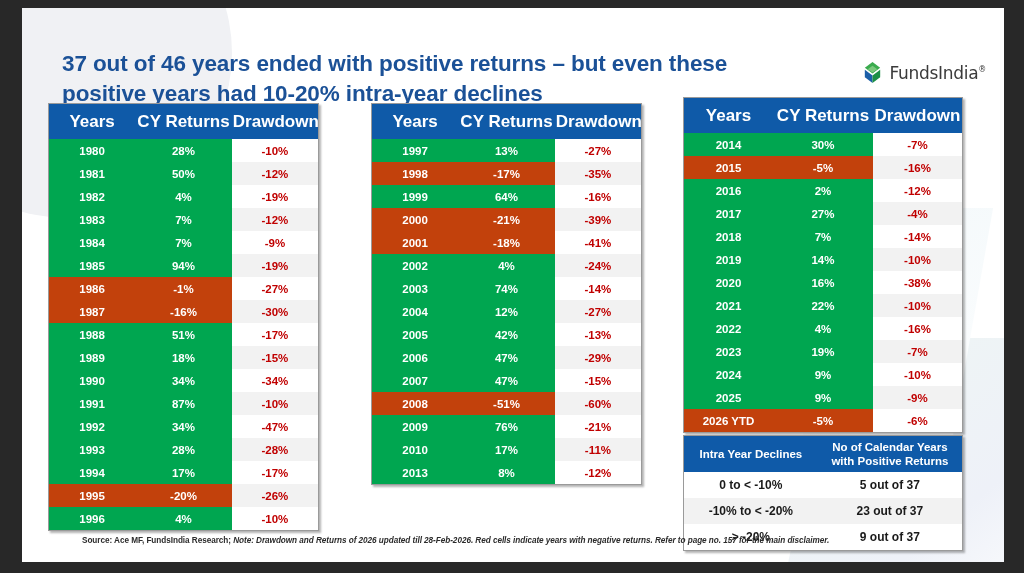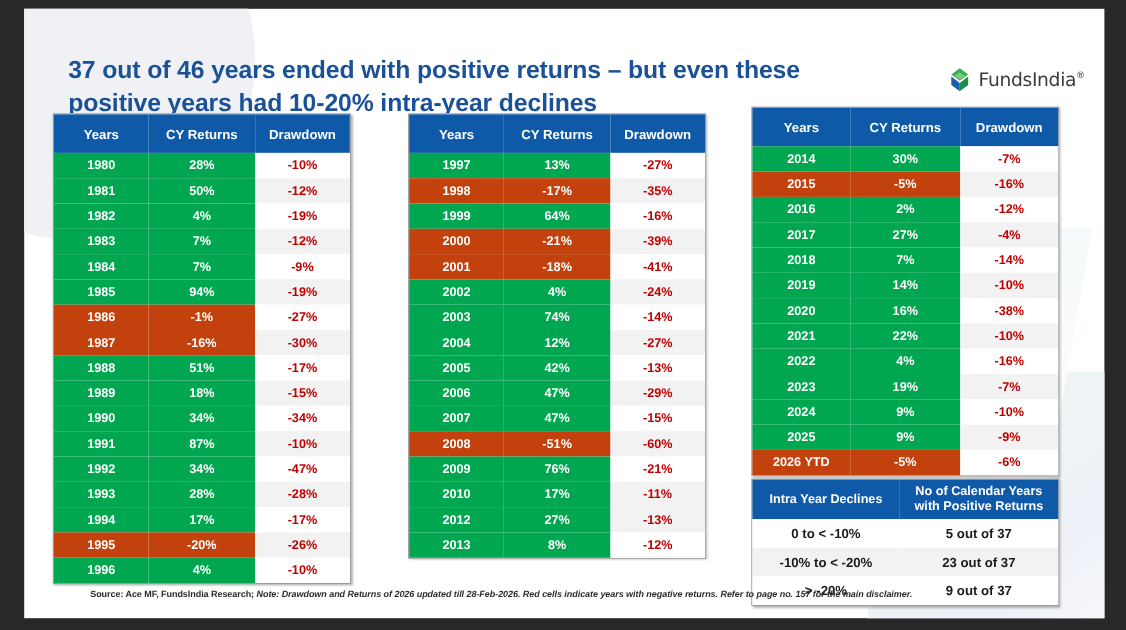--- a/index.html
+++ b/index.html
@@ -35,21 +35,21 @@
 
   
   .tbl{
     position:absolute;background:#ffffff;
     border:1.5px solid #9a9a9a;
     box-shadow:1.5px 1.5px 2px rgba(0,0,0,.30);
     box-sizing:border-box;
   }
   table{border-collapse:collapse;width:100%;table-layout:fixed;}
   thead th{
-    background:#0f5aa8;color:#ffffff;font-size:12px;font-weight:bold;
+    background:#0f5aa8;color:#ffffff;font-size:17px;font-weight:bold;
     height:33px;text-align:center;vertical-align:middle;
     white-space:nowrap;
   }
   tbody td{
     height:23px;font-size:11.5px;font-weight:bold;text-align:center;
     vertical-align:middle;padding:0;
   }
   td.pos{background:#00a650;color:#ffffff;}
   td.neg{background:#c2410c;color:#ffffff;}
   td.dd{color:#c00000;}
@@ -277,25 +277,20 @@
           </tr>
           <tr>
             <td class="pos">2009</td>
             <td class="pos">76%</td>
             <td class="dd odd">-21%</td>
           </tr>
           <tr>
             <td class="pos">2010</td>
             <td class="pos">17%</td>
             <td class="dd even">-11%</td>
-          </tr>
-          <tr>
-            <td class="pos">2012</td>
-            <td class="pos">27%</td>
-            <td class="dd even">-13%</td>
           </tr>
           <tr>
             <td class="pos">2013</td>
             <td class="pos">8%</td>
             <td class="dd odd">-12%</td>
           </tr>
         </tbody>
     </table>
   </div>
 

